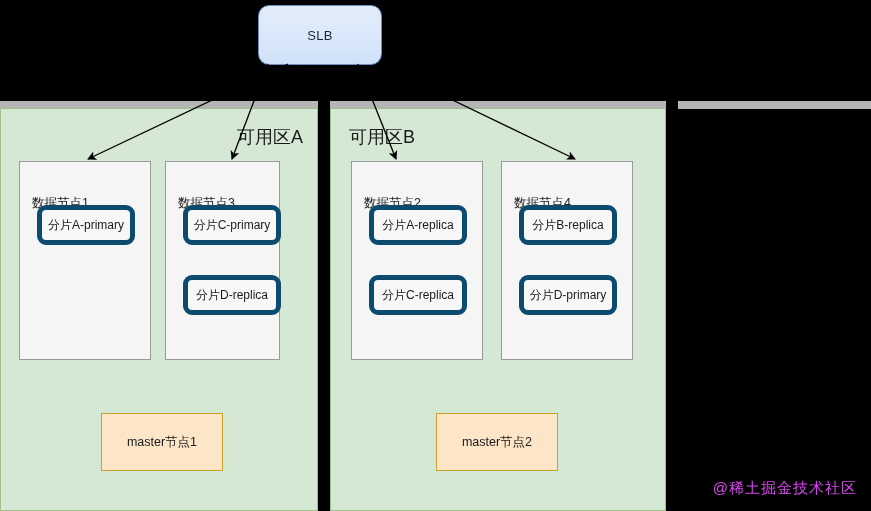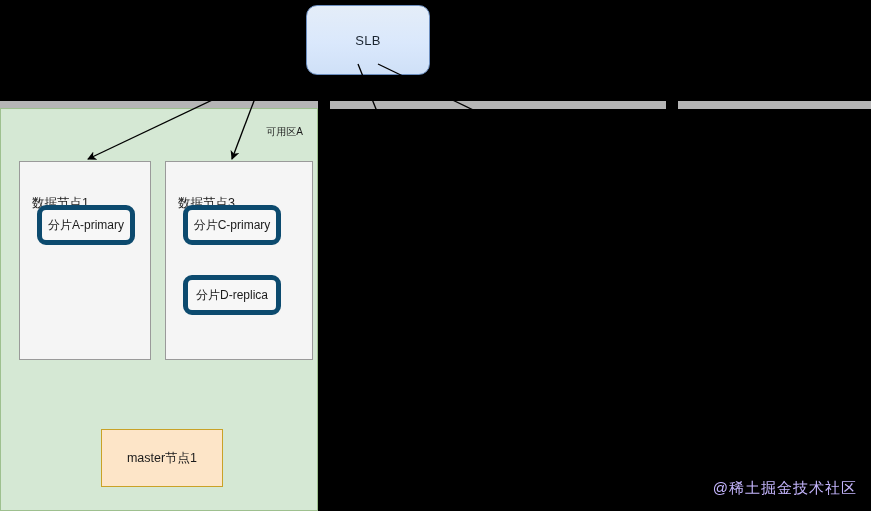--- a/index.html
+++ b/index.html
@@ -15,29 +15,28 @@
     overflow: hidden;
     font-family: "Liberation Sans", "DejaVu Sans", sans-serif;
   }
 
   
   #slb-box {
     position: absolute;
     left: 258px;
     top: 5px;
     width: 124px;
-    height: 70px;
+    height: 60px;
     border: 1px solid #6c8ebf;
     border-radius: 11px;
     background: linear-gradient(180deg, #e4edf8 0%, #dae8fc 55%, #cfe0f7 100%);
     box-sizing: border-box;
     display: flex;
     align-items: center;
     justify-content: center;
-    margin-left: 48px;
   }
   #slb-label {
     font-size: 13px;
     color: #1d2733;
     letter-spacing: 0.3px;
   }
 
   
   .gray-strip {
     position: absolute;
@@ -49,21 +48,21 @@
   
   .zone {
     position: absolute;
     top: 108px;
     background: #d5e8d4;
     border: 1px solid #9ec08f;
     box-sizing: border-box;
   }
   .zone-label {
     position: absolute;
-    font-size: 10px;
+    font-size: 18px;
     color: #1b1b1b;
     white-space: nowrap;
     text-align: center;
   }
 
   
   .node-panel {
     position: absolute;
     background: #f5f5f5;
     border: 1px solid #9a9a9a;
@@ -122,21 +121,21 @@
     height: 511px;
     pointer-events: none;
   }
 
   
   #watermark {
     position: absolute;
     right: 14px;
     bottom: 13px;
     font-size: 15px;
-    color: #c4b5fd;
+    color: #d946ef;
     letter-spacing: 1px;
     white-space: nowrap;
   }
 </style>
 </head>
 <body>
 
 <div id="canvas">
 
   <div class="gray-strip" style="left:0px;width:318px;"></div>
@@ -144,29 +143,46 @@
   <div class="gray-strip" style="left:678px;width:193px;"></div>
 
   <div class="zone" id="zone-a" style="left:0px;width:318px;height:403px;">
     <span class="zone-label" style="right:14px;top:16px;">可用区A</span>
 
     <div class="node-panel" style="left:18px;top:52px;width:132px;height:199px;">
       <span class="node-title">数据节点1</span>
       <div class="shard s0">分片A-primary</div>
     </div>
 
-    <div class="node-panel" style="left:164px;top:52px;width:148px;height:199px;">
+    <div class="node-panel" style="left:164px;top:52px;width:115px;height:199px;">
       <span class="node-title">数据节点3</span>
       <div class="shard s1">分片D-replica</div>
       <div class="shard s0">分片C-primary</div>
     </div>
 
-    <div class="master-box" style="left:100px;top:304px;margin-top:16px;">master节点1</div>
+    <div class="master-box" style="left:100px;top:304px;">master节点1</div>
   </div>
 
+  <div class="zone" id="zone-b" style="left:330px;width:336px;height:403px;">
+    <span class="zone-label" style="left:18px;top:16px;">可用区B</span>
+
+    <div class="node-panel" style="left:20px;top:52px;width:132px;height:199px;">
+      <span class="node-title">数据节点2</span>
+      <div class="shard s0">分片A-replica</div>
+      <div class="shard s1">分片C-replica</div>
+    </div>
+
+    <div class="node-panel" style="left:170px;top:52px;width:132px;height:199px;">
+      <span class="node-title">数据节点4</span>
+      <div class="shard s0">分片B-replica</div>
+      <div class="shard s1">分片D-primary</div>
+    </div>
+
+    <div class="master-box" style="left:105px;top:304px;">master节点2</div>
+  </div>
 
 
   <div id="slb-box">
     <span id="slb-label">SLB</span>
   </div>
 
   <svg id="arrows" viewBox="0 0 871 511" xmlns="http://www.w3.org/2000/svg">
     <defs>
       <marker id="ah" markerWidth="9" markerHeight="9" refX="8" refY="4.5" orient="auto" markerUnits="userSpaceOnUse">
         <path d="M0,0 L9,4.5 L0,9 L2.4,4.5 Z" fill="#000000"></path>

